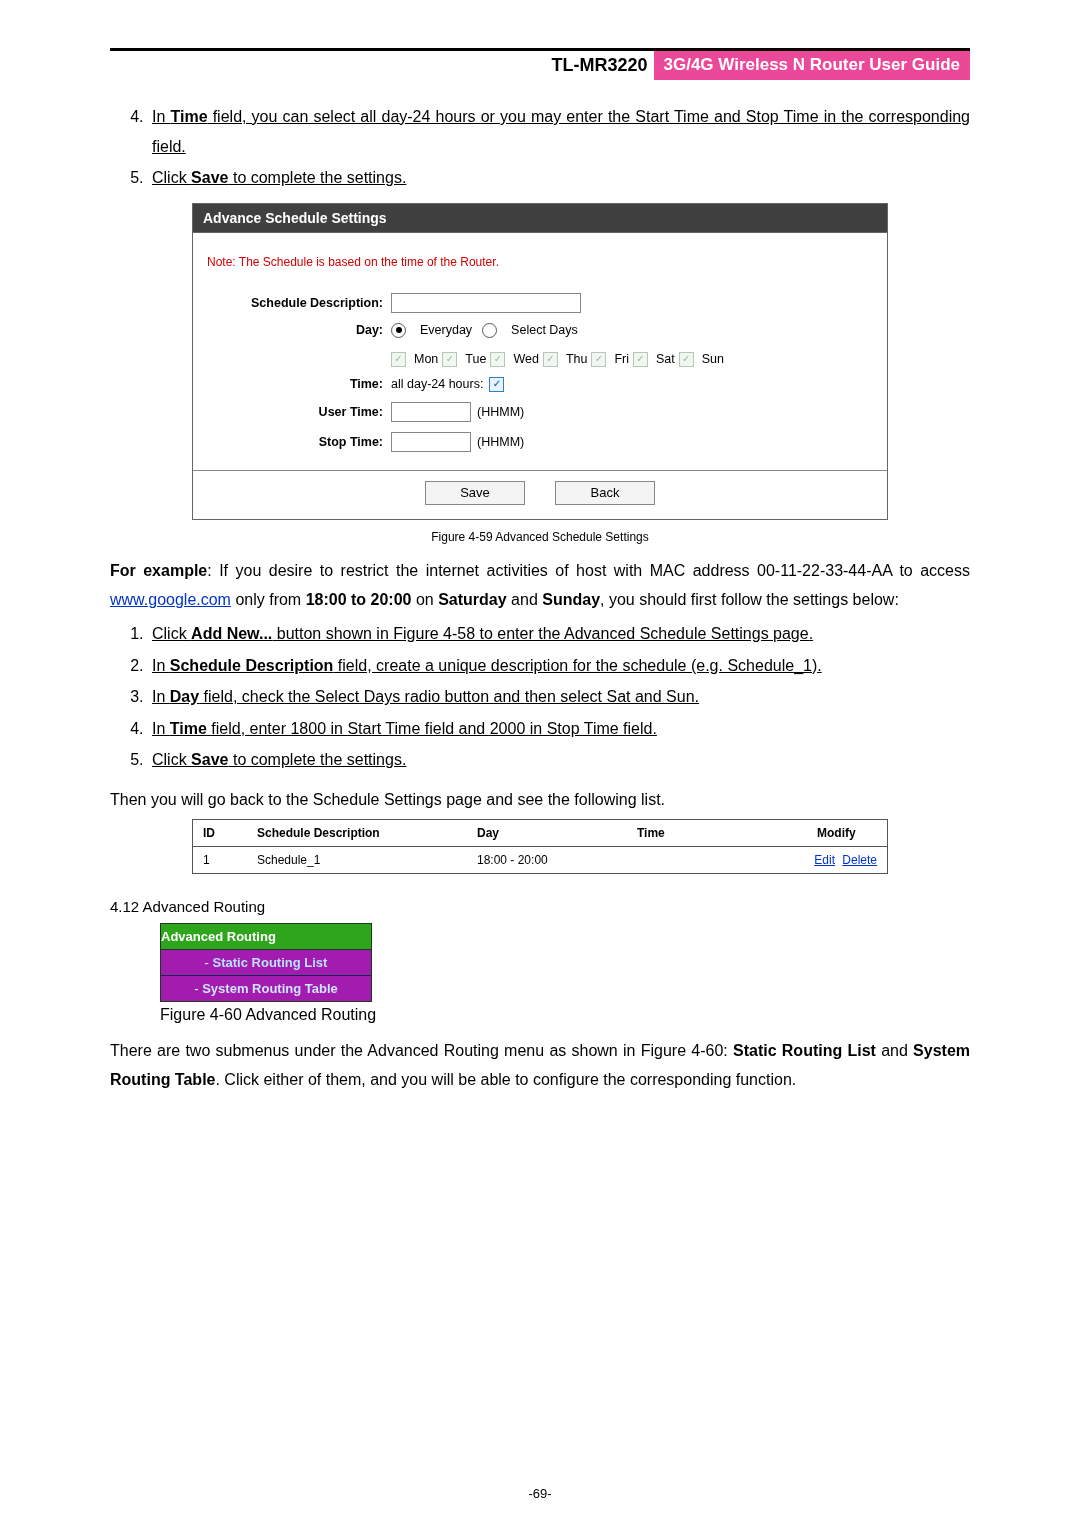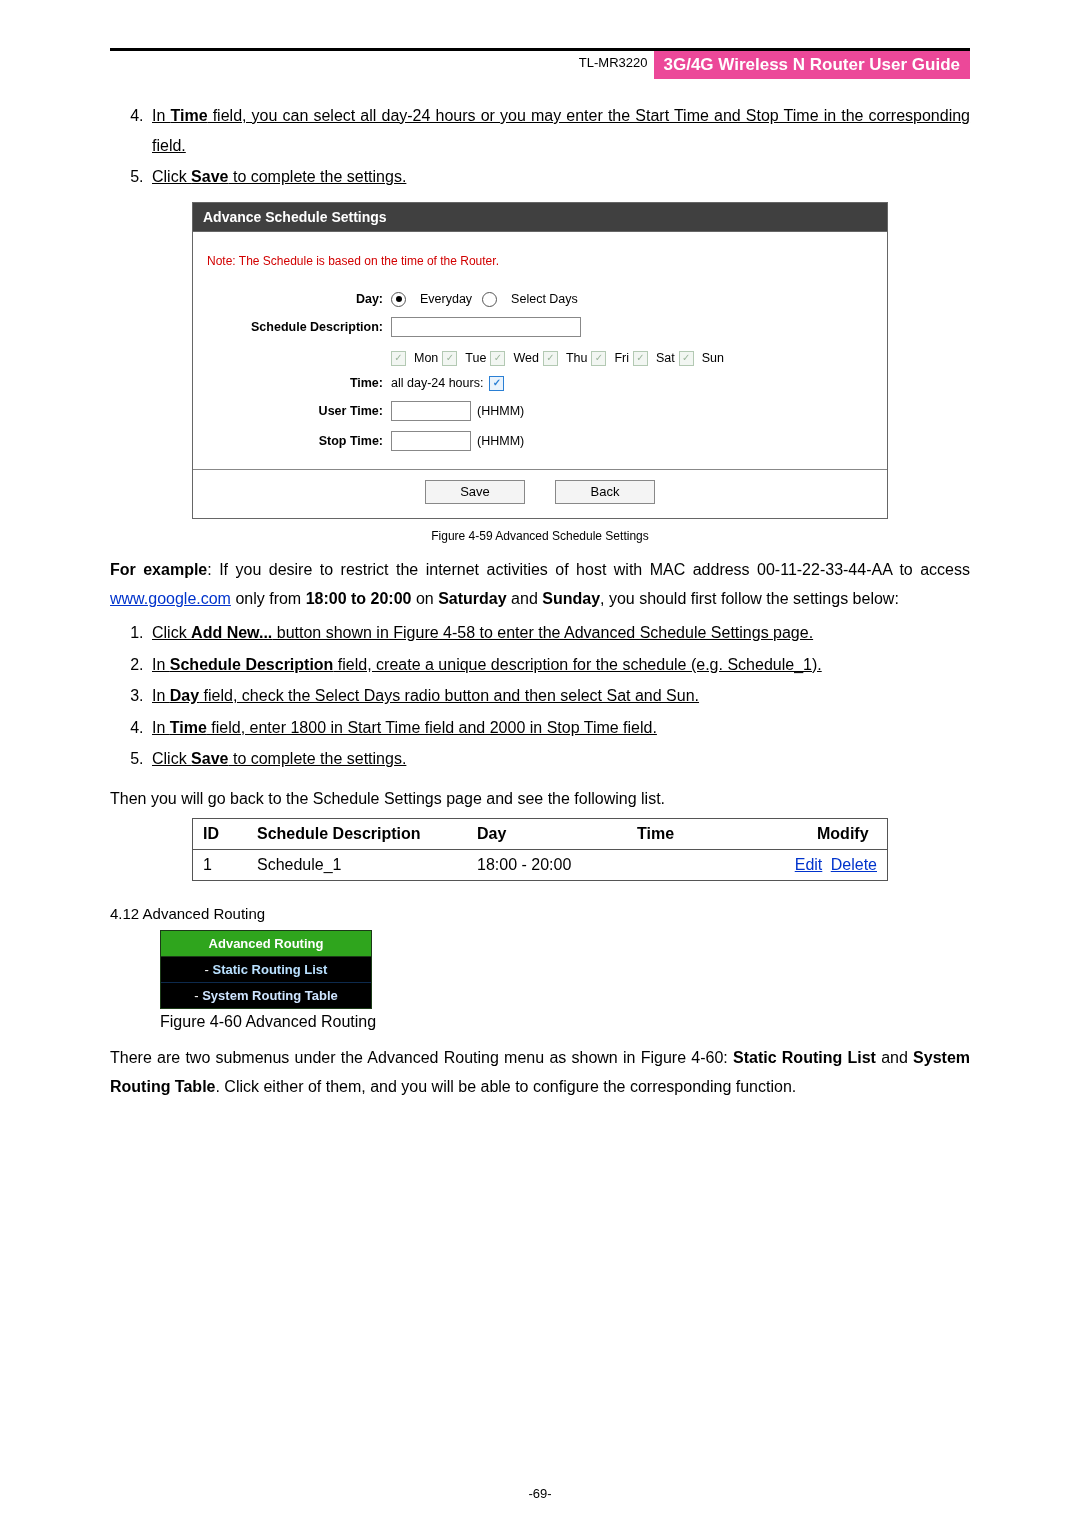--- a/index.html
+++ b/index.html
@@ -18,23 +18,23 @@
     padding: 48px 110px 40px 110px;
     position: relative;
   }
   .header-band {
     border-top: 3px solid #000;
     display: flex;
     justify-content: flex-end;
     margin-bottom: 22px;
   }
   .header-model {
-    font-weight: normal;
+    font-weight: bold;
     padding: 4px 6px;
-    font-size: 13px;
+    font-size: 18px;
   }
   .header-title {
     background: #ec4899;
     color: #fff;
     font-weight: bold;
     padding: 4px 10px;
     font-size: 17px;
   }
   ol.main-list {
     margin: 0 0 10px 0;
@@ -100,21 +100,21 @@
 
   .figure-caption { text-align:center; font-size:12px; margin:6px 0 12px 0; }
 
   .para { line-height:1.85; text-align:justify; margin:0 0 4px 0;}
 
   
   .sched-table {
     width: 694px;
     margin: 0 auto 24px auto;
     border: 1px solid #555;
-    font-size: 16px;
+    font-size: 12px;
     font-family: Verdana, Arial, sans-serif;
   }
   .sched-row { display:flex; }
   .sched-row.header { font-weight:bold; border-bottom:1px solid #555;}
   .sched-row > div { padding:6px 10px; }
   .col-id { width:34px; }
   .col-desc { width:200px; }
   .col-day { width:140px; }
   .col-time { width:160px; }
   .col-mod { flex:1; text-align:right; padding-right:14px;}
@@ -125,25 +125,25 @@
 
   
   .ar-menu {
     width: 210px;
     margin: 4px 0 4px 50px;
     border: 1px solid #1b3a17;
     font-family: Verdana, Arial, sans-serif;
     font-size: 13px;
   }
   .ar-head {
-    background:#2fa51d; color:#fff; font-weight:bold; text-align:center;
+    background:#2fa51d; color:#fff; font-weight:bold; text-align:left;
     padding:5px 0; border-bottom:1px solid #1b3a17;
   }
   .ar-item {
-    background:#000000;
+    background:#a21caf;
     color:#fff; text-align:center; padding:5px 0;
     border-bottom:1px solid #0d2a4d;
   }
   .ar-item:last-child { border-bottom:none; }
   .ar-item .sub-label { color:#cfe5ff; font-weight:bold; }
   .ar-item.static .sub-label { color:#b9e0ff; }
   .ar-caption { font-size:16px; margin:4px 0 12px 50px; }
 
   .page-number { text-align:center; font-size:13px; color:#000; position:absolute; bottom:26px; left:0; right:0;}
 </style>
@@ -166,37 +166,37 @@
     </li>
   </ol>
 
   <div class="panel">
     <div class="panel-title">Advance Schedule Settings</div>
     <div class="panel-spacer"></div>
     <div class="panel-body">
       <div class="panel-note">Note: The Schedule is based on the time of the Router.</div>
 
       <div class="form-row">
+        <div class="form-label">Schedule Description:</div>
+        <div class="text-input"></div>
+      </div>
+
+      <div class="form-row">
         <div class="form-label">Day:</div>
         <div class="day-opts">
           <span class="radio">
               <span class="dot"></span>
             </span>
           <span>Everyday</span>
           <span class="radio"></span>
           <span>Select Days</span>
         </div>
       </div>
 
       <div class="form-row">
-        <div class="form-label">Schedule Description:</div>
-        <div class="text-input"></div>
-      </div>
-
-      <div class="form-row">
         <div class="form-label"></div>
         <div class="day-checks">
           <span class="chk dim">✓</span>
             <span>Mon</span>
           <span class="chk dim">✓</span>
             <span>Tue</span>
           <span class="chk dim">✓</span>
             <span>Wed</span>
           <span class="chk dim">✓</span>
             <span>Thu</span>

